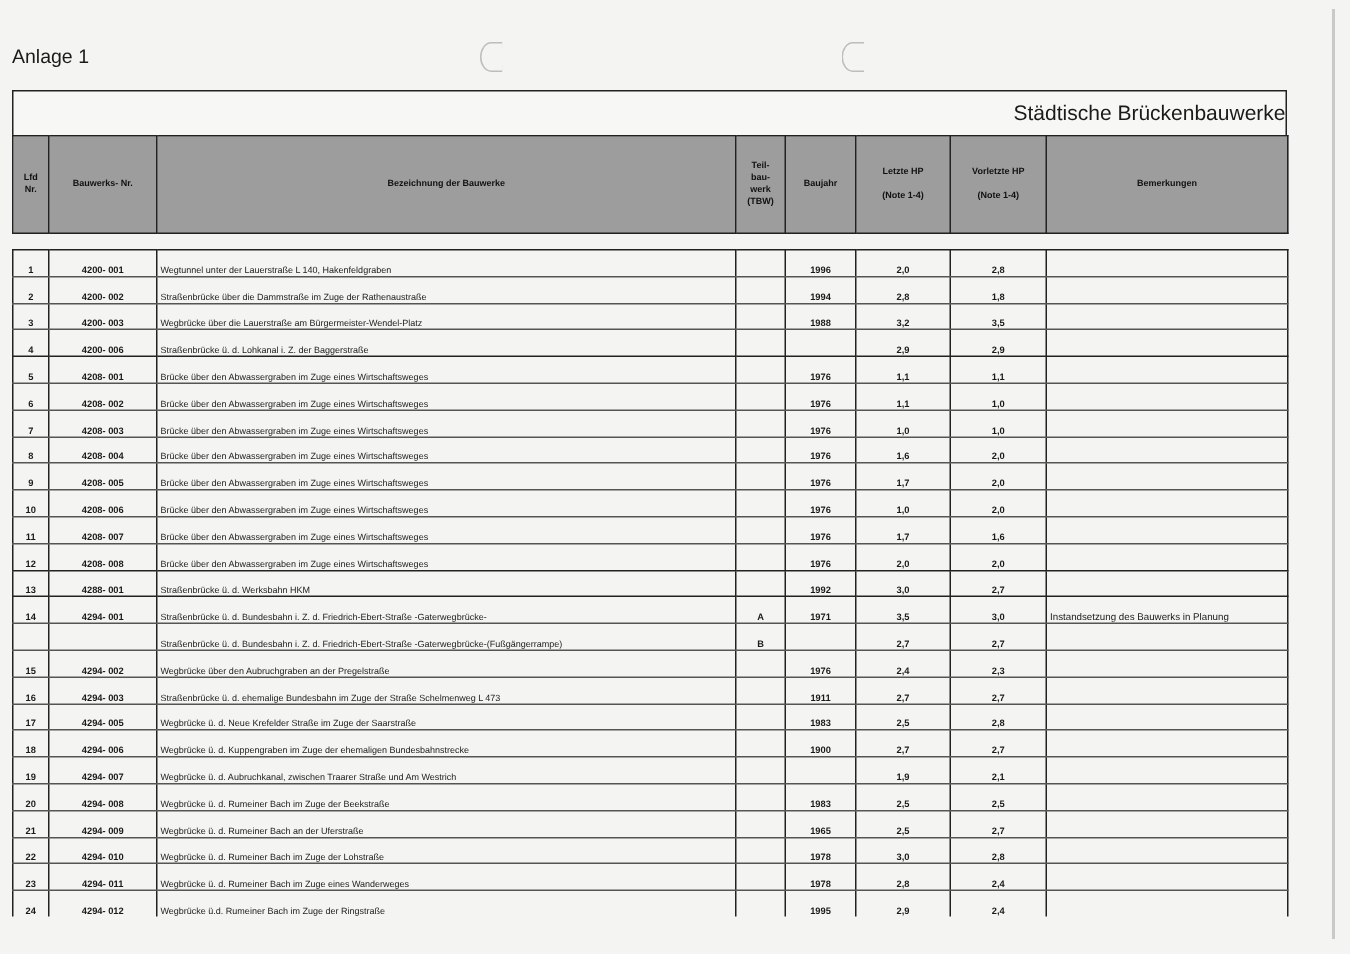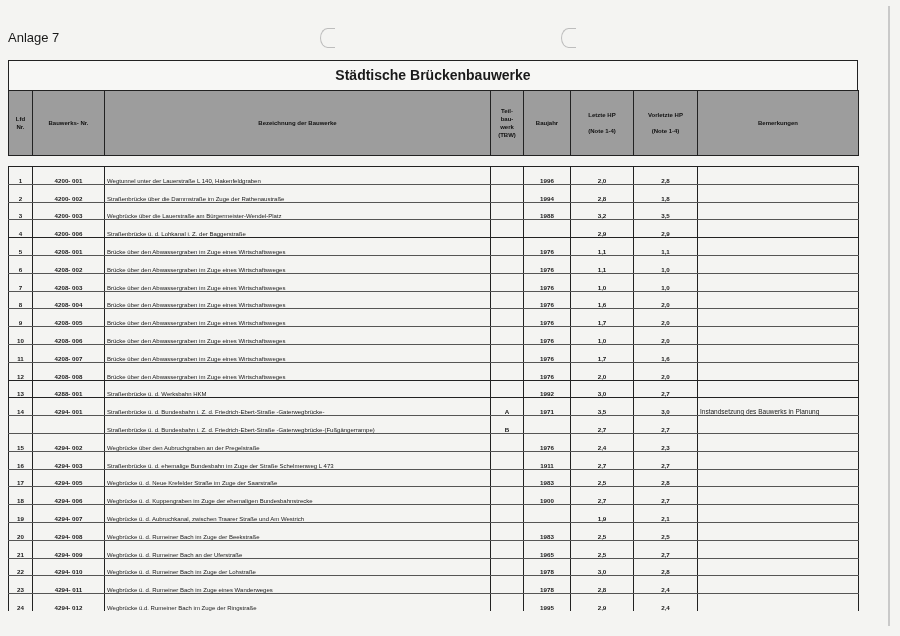--- a/index.html
+++ b/index.html
@@ -24,22 +24,22 @@
   }
   .punch.a { left: 320px; }
   .punch.b { left: 561px; }
 
   .title-box {
     position: absolute; left: 8px; top: 60px; width: 850px; height: 30px;
     border: 1.5px solid #222; border-bottom: none; background: #f7f7f5;
     box-sizing: border-box;
   }
   .title-box span {
-    position: absolute; left: 0; right: 0; top: 6px; text-align: center;
-    font-weight: bold; font-size: 14px;
+    position: absolute; left: 0; right: 0; top: 6px; text-align: right;
+    font-weight: normal; font-size: 14px;
   }
 
   table { border-collapse: collapse; position: absolute; left: 8px; table-layout: fixed; }
   table.head { top: 90px; width: 850px; }
   table.head td {
     background: #9d9d9d; border: 1.5px solid #222; height: 62px;
     text-align: center; vertical-align: middle;
     font-size: 6px; font-weight: bold; line-height: 8px; color: #111;
   }
   table.body { top: 166px; width: 850px; }
@@ -63,21 +63,21 @@
   .col-tbw { width: 33px; }
   .col-year { width: 47px; }
   .col-hp { width: 63px; }
   .col-vhp { width: 64px; }
   .col-rem { width: 161px; }
 </style>
 </head>
 <body>
 
 <div class="page-edge"></div>
-<div class="annex">Anlage 7</div>
+<div class="annex">Anlage 1</div>
 <div class="punch a"></div>
 <div class="punch b"></div>
 
 <div class="title-box">
   <span>Städtische Brückenbauwerke</span>
 </div>
 
 <table class="head">
   <colgroup>
     <col class="col-lfd">

